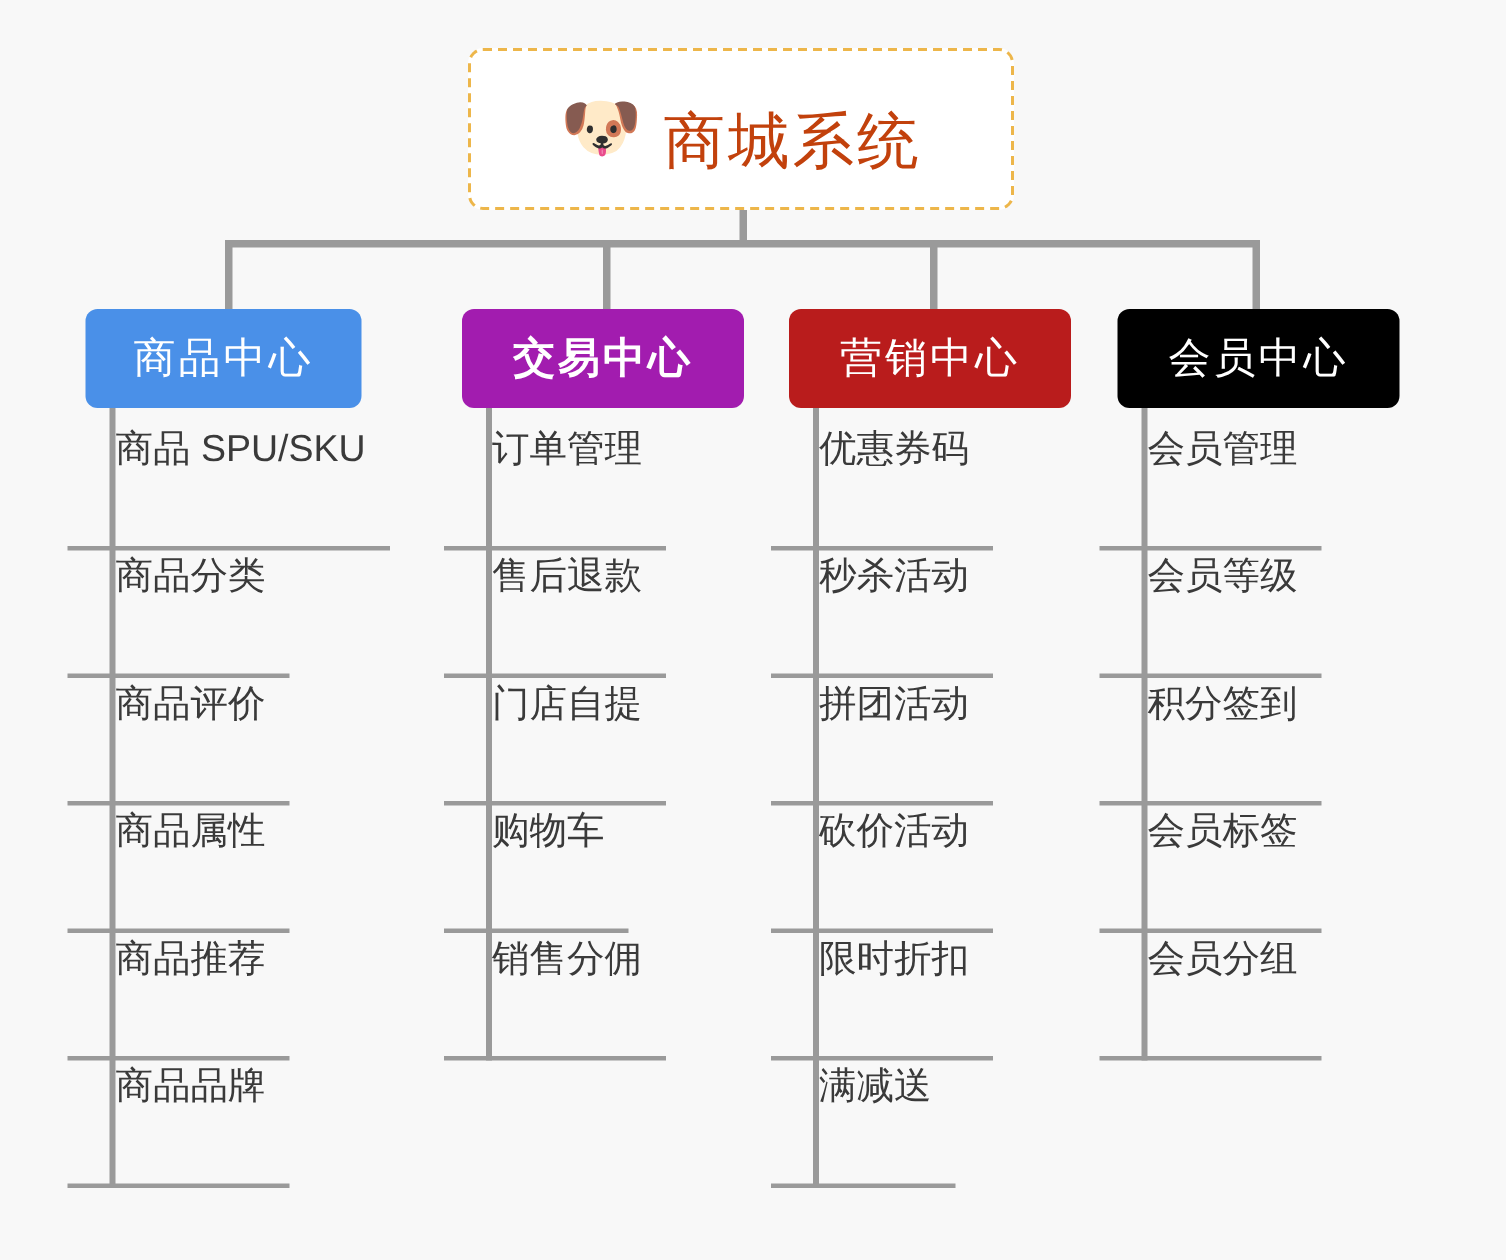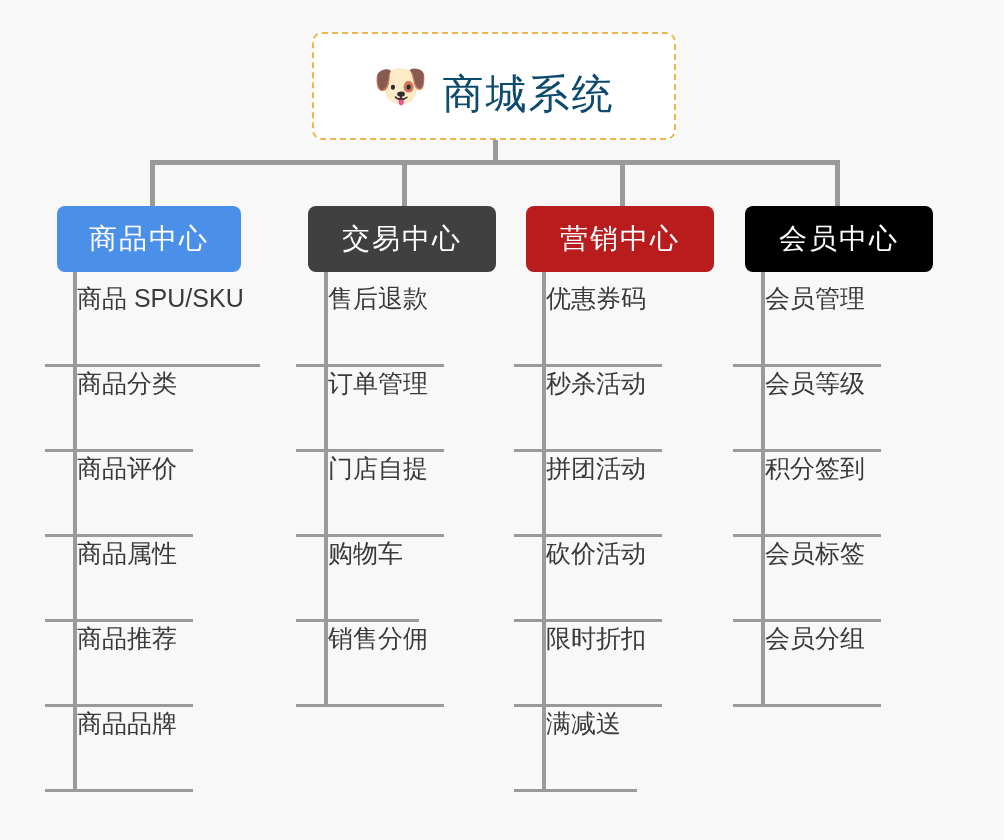--- a/index.html
+++ b/index.html
@@ -92,21 +92,21 @@
     margin-left:-32px;
     padding-right:16px;
     display:inline-block;
   }
 </style>
 </head>
 <body style="background: rgb(248, 248, 248);">
 
 <div id="root-node" style="border-color: rgb(237, 182, 74);">
   <span class="shiba">🐶</span>
-  <span class="root-title" style="color: #0c4a6e; margin-top: 16px;">商城系统</span>
+  <span class="root-title" style="color: #c2410c; margin-top: 16px;">商城系统</span>
 </div>
 
 <div class="conn" id="stem" style="background: rgb(154, 154, 154);"></div>
 <div class="conn" id="bus" style="background: rgb(154, 154, 154);"></div>
 <div class="conn drop" id="drop-0" style="background: rgb(154, 154, 154);"></div>
 <div class="conn drop" id="drop-1" style="background: rgb(154, 154, 154);"></div>
 <div class="conn drop" id="drop-2" style="background: rgb(154, 154, 154);"></div>
 <div class="conn drop" id="drop-3" style="background: rgb(154, 154, 154);"></div>
 
 <div class="column" id="col-0">
@@ -129,29 +129,29 @@
     <div class="item">
         <span class="item-label">商品推荐</span>
       </div>
     <div class="item">
         <span class="item-label">商品品牌</span>
       </div>
   </div>
 </div>
 
 <div class="column" id="col-1">
-  <div class="cat-header" style="background: #404040;">
+  <div class="cat-header" style="background: #a21caf; font-weight: bold;">
     <span>交易中心</span>
   </div>
   <div class="items">
     <div class="item">
+        <span class="item-label">订单管理</span>
+      </div>
+    <div class="item">
         <span class="item-label">售后退款</span>
-      </div>
-    <div class="item">
-        <span class="item-label">订单管理</span>
       </div>
     <div class="item">
         <span class="item-label">门店自提</span>
       </div>
     <div class="item">
         <span class="item-label">购物车</span>
       </div>
     <div class="item">
         <span class="item-label">销售分佣</span>
       </div>

